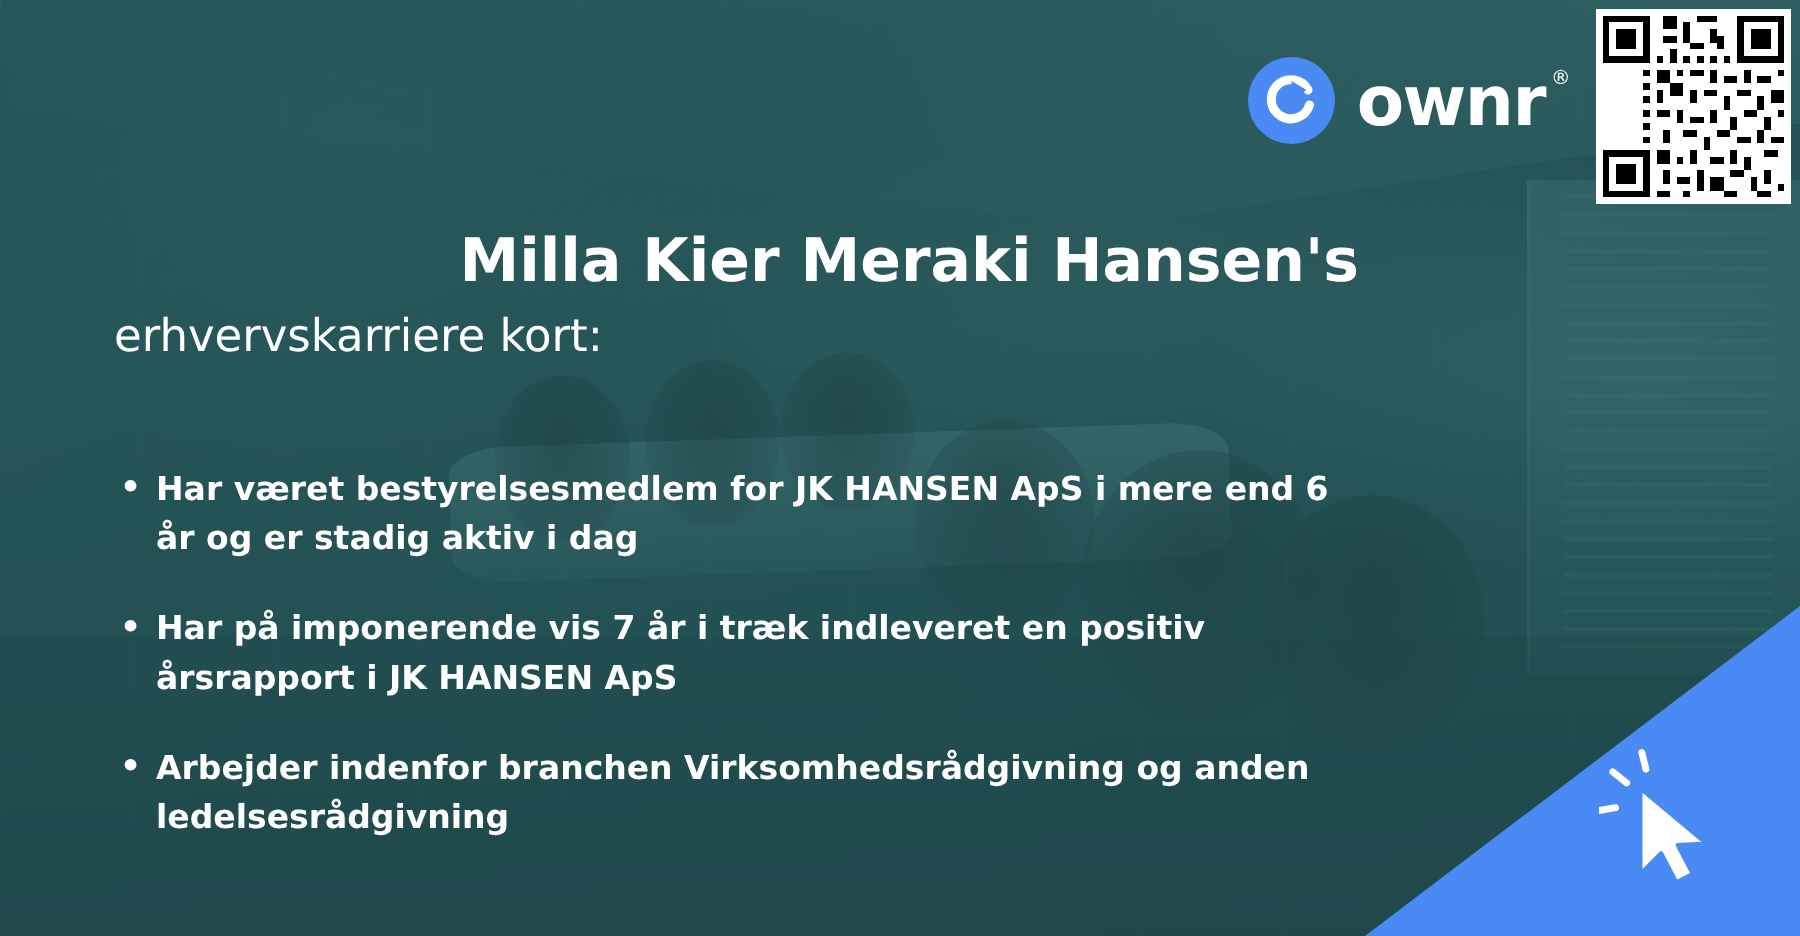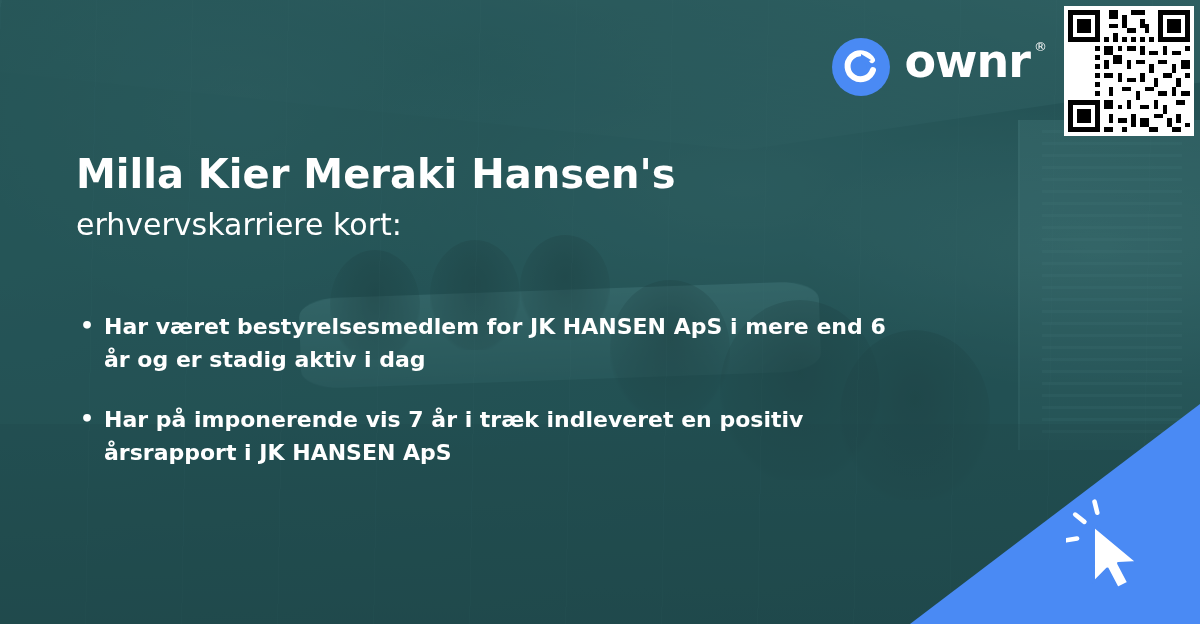--- a/index.html
+++ b/index.html
@@ -126,21 +126,21 @@
     background: #ffffff;
     padding: 0;
   }
   .qr svg { display: block; }
 
   
   .logo {
     position: absolute;
     top: 38px; right: 170px;
     display: flex;
-    align-items: flex-start;
+    align-items: center;
     gap: 14px;
   }
   .logo-mark {
     width: 58px; height: 58px;
     border-radius: 50%;
     background: #4a8af4;
     display: flex; align-items: center; justify-content: center;
   }
   .logo-text {
     color: #ffffff;
@@ -163,20 +163,21 @@
     left: 76px;
     top: 150px;
     width: 830px;
     color: #ffffff;
   }
   .headline .line1 {
     font-size: 40px;
     font-weight: 700;
     line-height: 1.22;
     margin: 0;
+    text-align: right;
   }
   .headline .line2 {
     font-size: 30px;
     font-weight: 400;
     line-height: 1.3;
     margin: 6px 0 0 0;
   }
 
   
   .bullets {
@@ -349,15 +350,16 @@
   </div>
 
   <div class="headline">
     <p class="line1">Milla Kier Meraki Hansen's</p>
     <p class="line2">erhvervskarriere kort:</p>
   </div>
 
   <ul class="bullets">
     <li>Har været bestyrelsesmedlem for JK HANSEN ApS i mere end 6 år og er stadig aktiv i dag</li>
     <li>Har på imponerende vis 7 år i træk indleveret en positiv årsrapport i JK HANSEN ApS</li>
+    <li>Arbejder indenfor branchen Virksomhedsrådgivning og anden ledelsesrådgivning</li>
   </ul>
 
 </div>
 
 </body></html>

